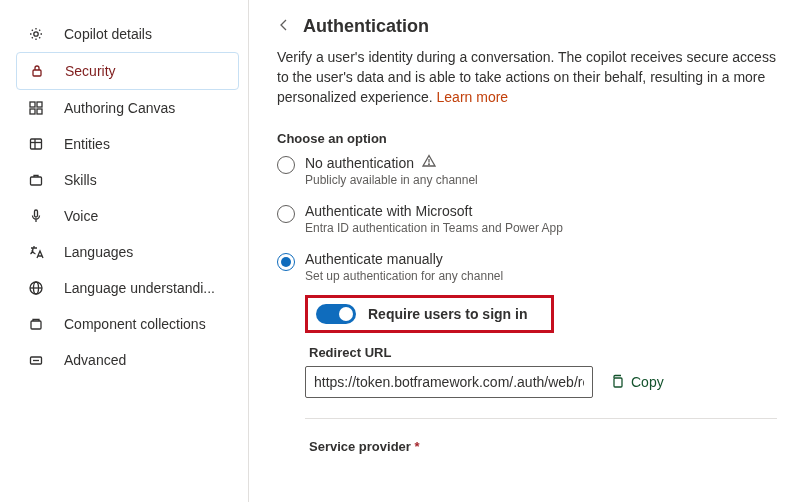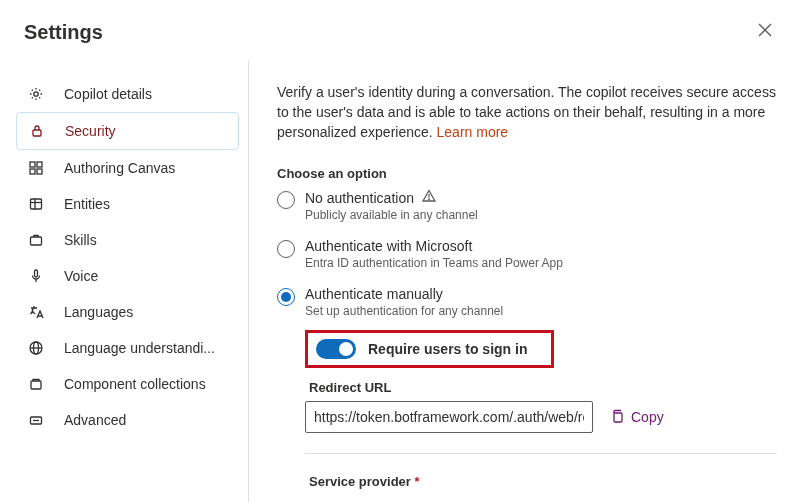--- a/index.html
+++ b/index.html
@@ -90,41 +90,30 @@
   .toggle-label { font-weight: 600; }
   .field-label { font-size: 13px; font-weight: 600; margin: 12px 0 6px 4px; }
   .url-row { display:flex; align-items:center; gap:12px; }
   .url-input {
     flex:1; height:32px; border:1px solid #605e5c; border-radius:2px;
     padding:0 8px; font-family:inherit; font-size:14px; color:#323130;
     max-width: 288px;
   }
   .copy-btn {
     background:none; border:none; display:flex; align-items:center; gap:6px;
-    cursor:pointer; color:#701a75; font-size:14px; padding:4px;
+    cursor:pointer; color:#14532d; font-size:14px; padding:4px;
   }
   .divider { border:none; border-top:1px solid #e1dfdd; margin:20px 0; }
   .req { color:#a4262c; }
   svg { stroke: currentColor; fill: none; stroke-width: 1.3; }
 </style>
 </head>
 <body>
 
 <div class="settings-panel">
-  <div class="panel-header">
-    <h1>Settings</h1>
-    <button class="close-btn">
-      <span class="icon">
-        <svg width="14" height="14" viewBox="0 0 14 14">
-            <line x1="1" y1="1" x2="13" y2="13"></line>
-            <line x1="13" y1="1" x2="1" y2="13"></line>
-          </svg>
-      </span>
-    </button>
-  </div>
 
   <div class="panel-body">
 
     <nav class="sidebar">
       <div class="sidebar-item">
         <span class="icon">
             <svg width="16" height="16" viewBox="0 0 16 16">
               <circle cx="8" cy="8" r="2.2"></circle>
               <path d="M8 2v1.5M8 12.5V14M2 8h1.5M12.5 8H14M3.8 3.8l1 1M11.2 11.2l1 1M12.2 3.8l-1 1M4.8 11.2l-1 1"></path>
             </svg>
@@ -211,20 +200,28 @@
             <svg width="16" height="16" viewBox="0 0 16 16">
               <rect x="2.5" y="5" width="11" height="7" rx="1"></rect>
               <line x1="5" y1="8.5" x2="11" y2="8.5"></line>
             </svg>
           </span>
         <span class="label">Advanced</span>
       </div>
     </nav>
 
     <main class="main">
+      <div class="back-row">
+        <button class="back-btn">
+          <span class="icon"><svg width="14" height="14" viewBox="0 0 14 14">
+                <polyline points="9,2 4,7 9,12"></polyline>
+              </svg></span>
+        </button>
+        <h2>Authentication</h2>
+      </div>
 
       <p class="desc">
         <span>Verify a user's identity during a conversation. The copilot receives secure access to the user's data and is able to take actions on their behalf, resulting in a more personalized experience. </span>
         <a>Learn more</a>
       </p>
 
       <div class="section-label">Choose an option</div>
 
       <div class="radio-group">
 

